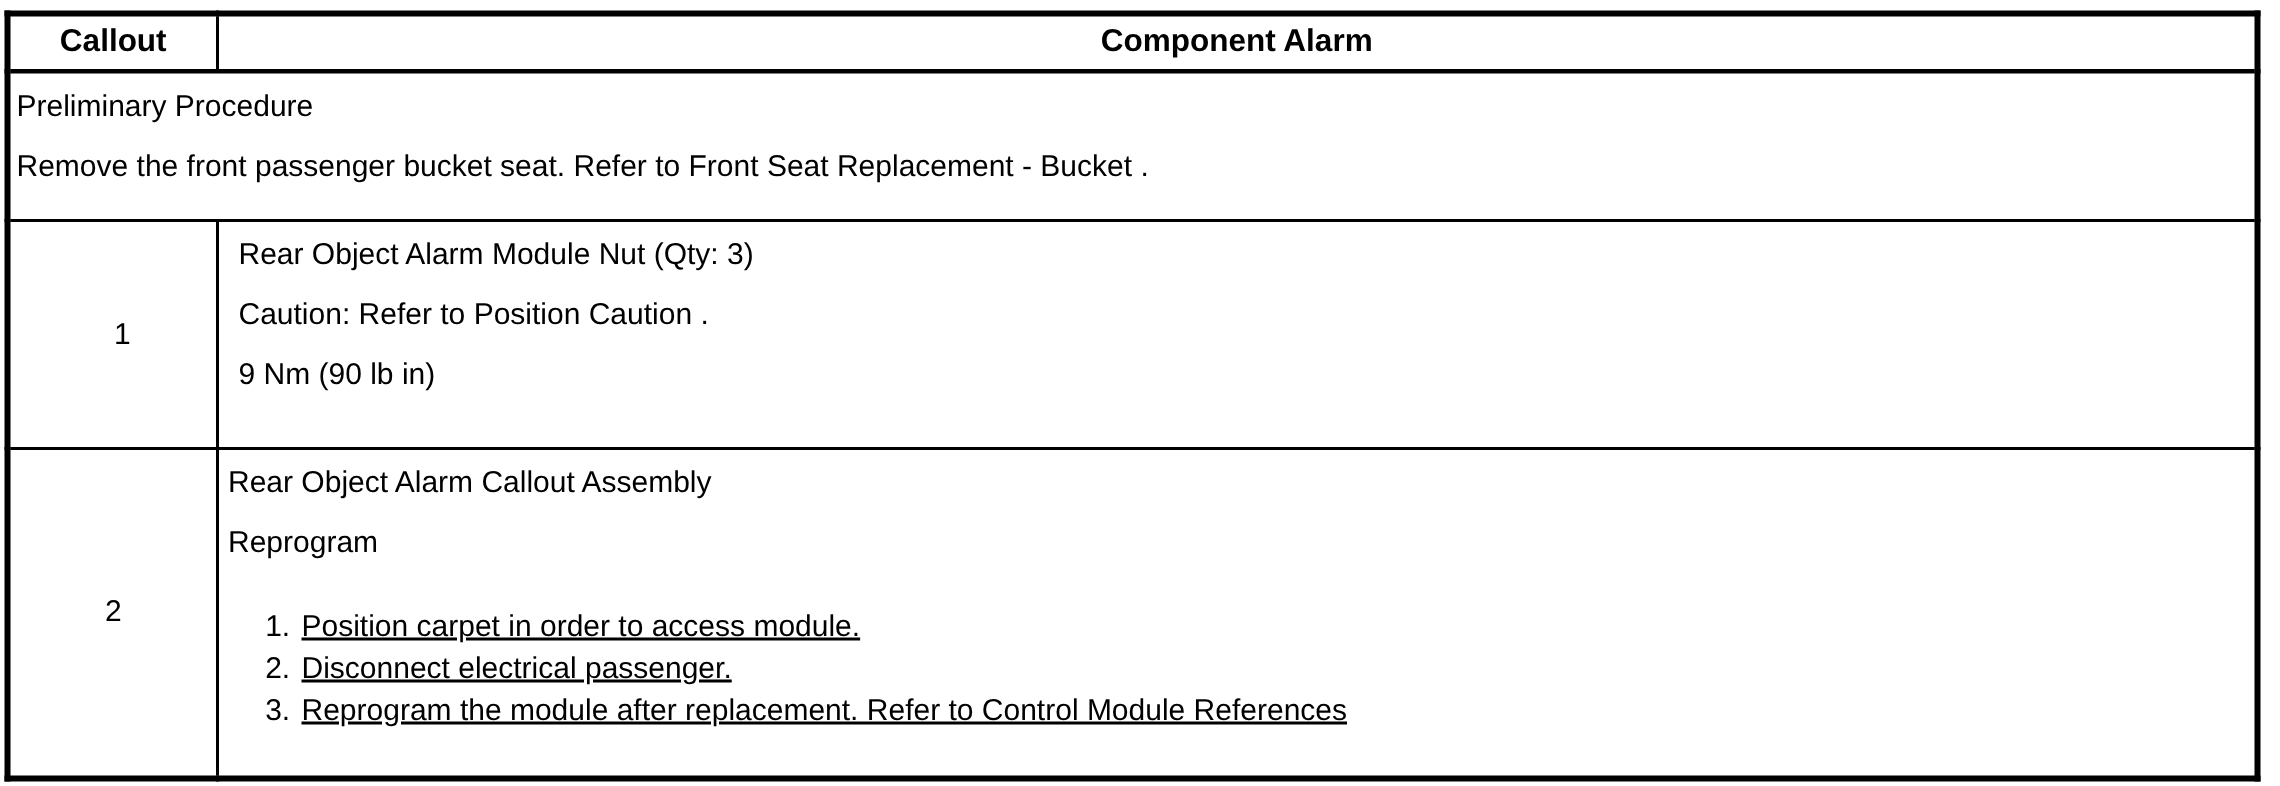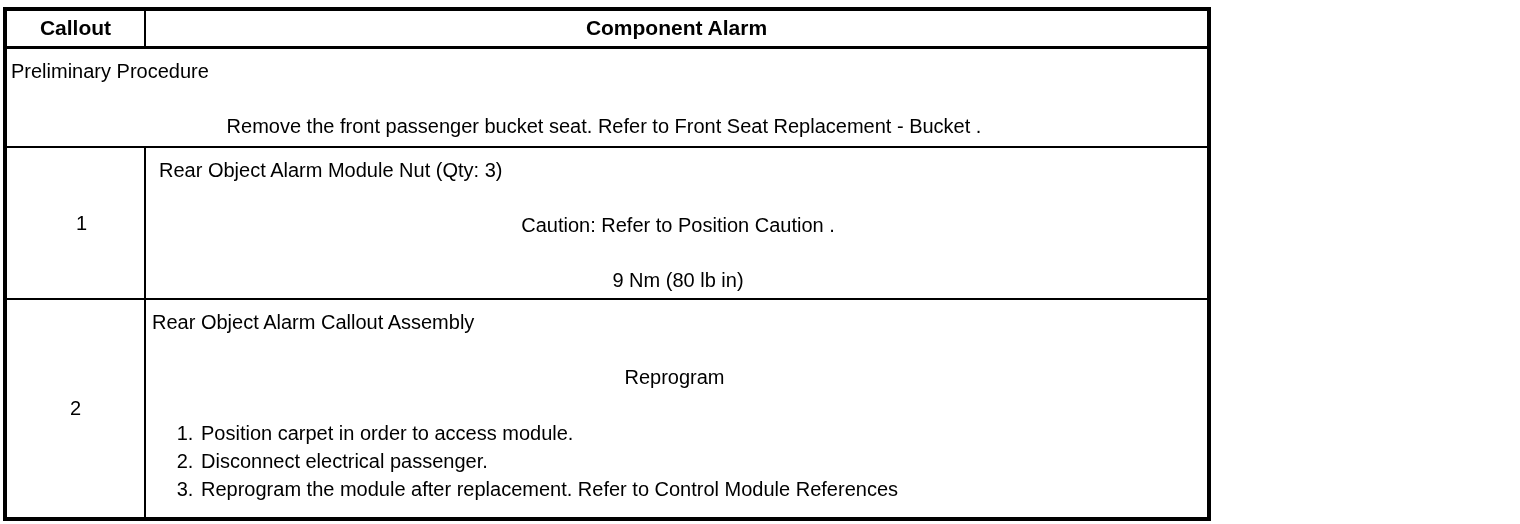--- a/index.html
+++ b/index.html
@@ -13,21 +13,21 @@
     height: 524px;
     background: #ffffff;
     font-family: "Liberation Sans", sans-serif;
     color: #000000;
     overflow: hidden;
   }
   table.callout-table {
     position: absolute;
     left: 3px;
     top: 7px;
-    width: 1208px;
+    width: 1504px;
     border-collapse: collapse;
     table-layout: fixed;
     font-size: 20px;
     color: #000000;
   }
   table.callout-table {
     border: 4px solid #000000;
   }
   .callout-table th,
   .callout-table td {
@@ -55,30 +55,31 @@
     vertical-align: top;
     padding: 9px 10px 4px 6px;
     line-height: 27px;
   }
   td.prelim-cell {
     vertical-align: top;
     padding: 9px 10px 4px 4px;
     line-height: 27px;
   }
   p.para { margin: 0; }
-  .para + .para { margin-top: 28px; text-align: center; }
+  .para + .para { margin-top: 13px; }
   .bold { font-weight: normal; }
   .indent { margin-left: 49px; }
   ol.steps {
     margin: 28px 0 0 0;
     padding-left: 47px;
   }
   ol.steps li {
     line-height: 28px;
     padding-left: 2px;
+    text-decoration: underline;
   }
 </style>
 </head>
 <body>
 
 <div class="page">
   <table class="callout-table">
     <colgroup>
       <col class="callout-col">
       <col>
@@ -94,21 +95,21 @@
           <p class="para bold">Preliminary Procedure</p>
           <p class="para">Remove the front passenger bucket seat. Refer to Front Seat Replacement - Bucket .</p>
         </td>
       </tr>
 
       <tr class="row-1">
         <td class="callout-cell">1</td>
         <td class="content-cell">
           <p class="para">Rear Object Alarm Module Nut (Qty: 3)</p>
           <p class="para"><span class="bold">Caution</span><span>: Refer to Position Caution .</span></p>
-          <p class="para bold">9 Nm (80 lb in)</p>
+          <p class="para bold">9 Nm (90 lb in)</p>
         </td>
       </tr>
 
       <tr class="row-2">
         <td class="callout-cell">2</td>
         <td class="content-cell">
           <p class="para">Rear Object Alarm Callout Assembly</p>
           <p class="para bold indent">Reprogram</p>
           <ol class="steps">
             <li>Position carpet in order to access module.</li>

